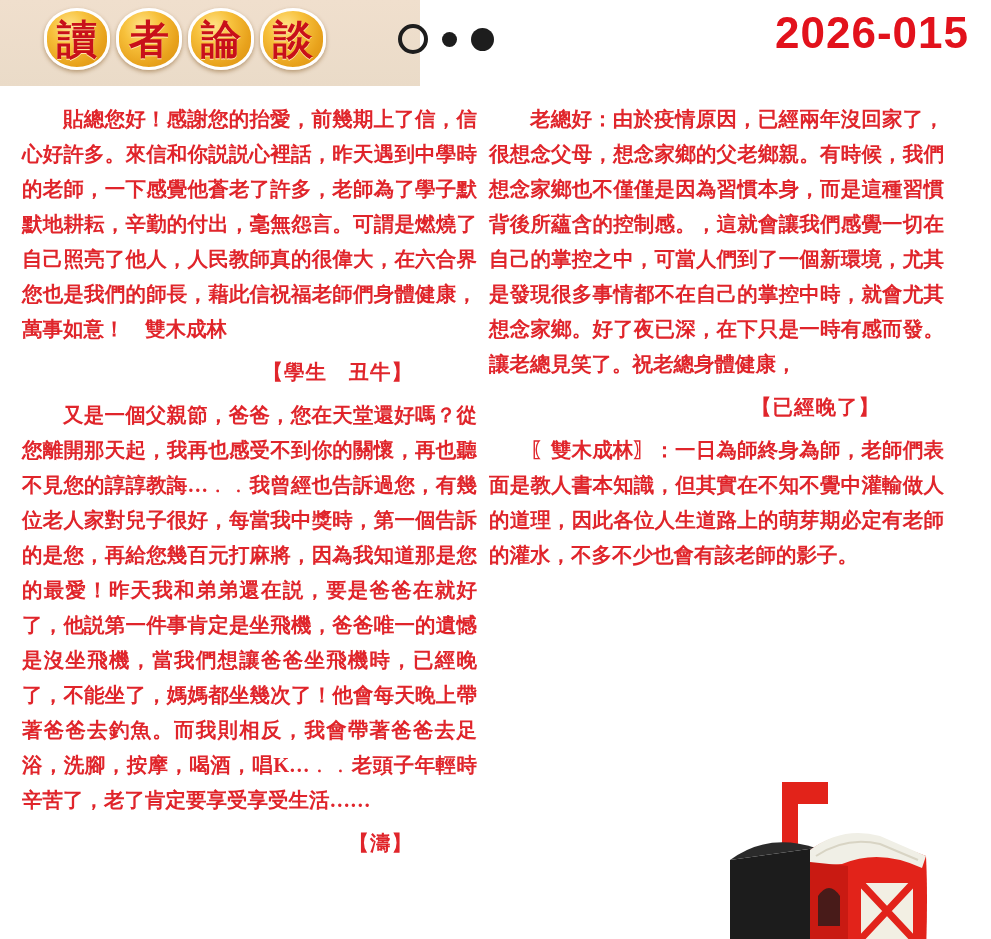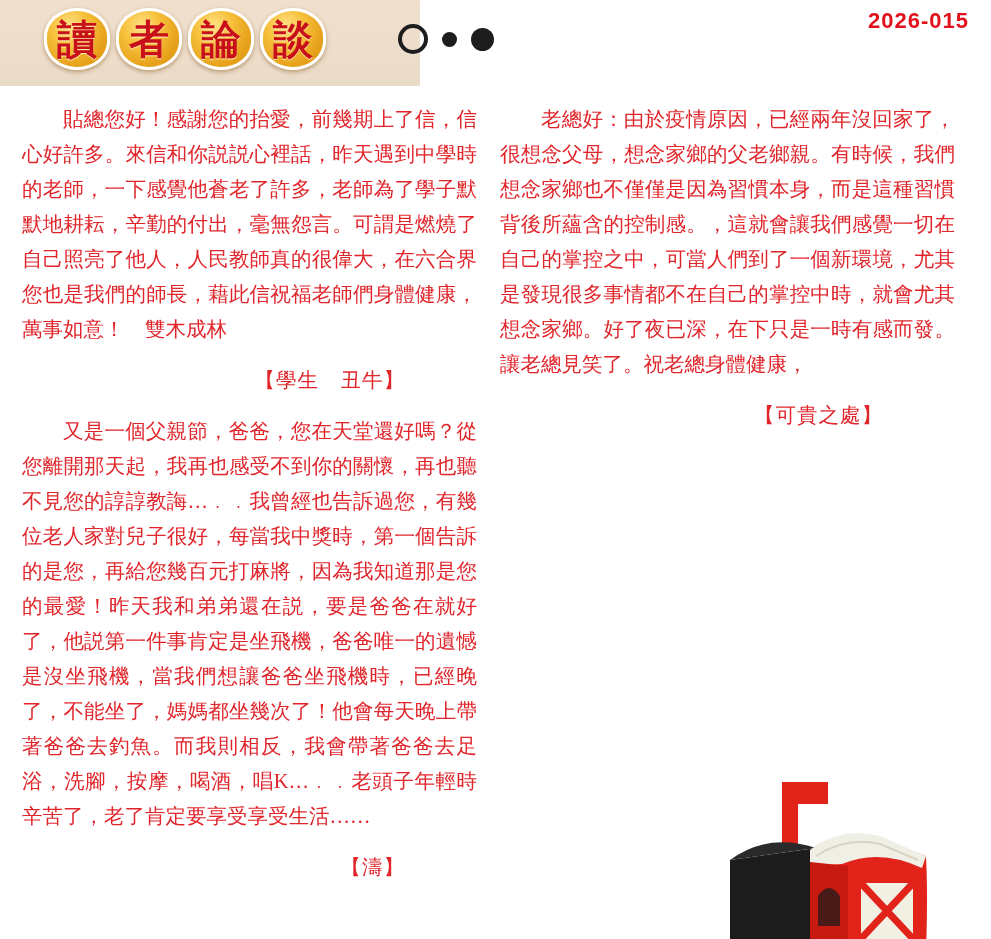--- a/index.html
+++ b/index.html
@@ -81,59 +81,60 @@
   }
   .dot-big {
     width: 23px; height: 23px;
     border-radius: 50%;
     background: #1d1d1d;
   }
   .issue {
     position: absolute;
     right: 22px; top: 8px;
     font-family: "Liberation Sans", sans-serif;
-    font-size: 22px;
+    font-size: 44px;
     font-weight: bold;
     color: #e2121c;
     letter-spacing: 1px;
   }
 
   
   .page {
     position: absolute;
     left: 0; top: 86px;
     width: 991px;
     height: 853px;
+    font-weight: bold;
   }
   .col {
     position: absolute;
     top: 16px;
     width: 455px;
     color: #e0252b;
     font-size: 20.5px;
     line-height: 35px;
     text-align: justify;
     font-family: "Liberation Serif", "DejaVu Serif", serif;
   }
   .col-left { left: 22px; }
-  .col-right { left: 500px; }
+  .col-right { left: 489px; }
 
   .divider {
     position: absolute;
     left: 492px;
     top: 10px;
     width: 1px;
     height: 830px;
     background: transparent;
   }
 
   .para { margin: 0 0 0 0; text-indent: 2em; }
   .sign {
     text-align: right;
-    margin: 16px;
+    margin: 8px;
     padding-right: 22px;
     letter-spacing: 1px;
   }
   .sign-center-right {
     text-align: right;
     padding-right: 56px;
   }
 
   
   .mailbox {
@@ -176,21 +177,22 @@
 
   <div class="col col-left">
     <p class="para">貼總您好！感謝您的抬愛，前幾期上了信，信心好許多。來信和你説説心裡話，昨天遇到中學時的老師，一下感覺他蒼老了許多，老師為了學子默默地耕耘，辛勤的付出，毫無怨言。可謂是燃燒了自己照亮了他人，人民教師真的很偉大，在六合界您也是我們的師長，藉此信祝福老師們身體健康，萬事如意！　雙木成林</p>
     <p class="para sign sign-center-right">【學生　丑牛】</p>
     <p class="para">又是一個父親節，爸爸，您在天堂還好嗎？從您離開那天起，我再也感受不到你的關懷，再也聽不見您的諄諄教誨…﹒﹒我曾經也告訴過您，有幾位老人家對兒子很好，每當我中獎時，第一個告訴的是您，再給您幾百元打麻將，因為我知道那是您的最愛！昨天我和弟弟還在説，要是爸爸在就好了，他説第一件事肯定是坐飛機，爸爸唯一的遺憾是沒坐飛機，當我們想讓爸爸坐飛機時，已經晚了，不能坐了，媽媽都坐幾次了！他會每天晚上帶著爸爸去釣魚。而我則相反，我會帶著爸爸去足浴，洗腳，按摩，喝酒，唱K…﹒﹒老頭子年輕時辛苦了，老了肯定要享受享受生活……</p>
     <p class="para sign sign-center-right">【濤】</p>
   </div>
 
   <div class="col col-right">
     <p class="para">老總好：由於疫情原因，已經兩年沒回家了，很想念父母，想念家鄉的父老鄉親。有時候，我們想念家鄉也不僅僅是因為習慣本身，而是這種習慣背後所蘊含的控制感。，這就會讓我們感覺一切在自己的掌控之中，可當人們到了一個新環境，尤其是發現很多事情都不在自己的掌控中時，就會尤其想念家鄉。好了夜已深，在下只是一時有感而發。讓老總見笑了。祝老總身體健康，</p>
-    <p class="para sign sign-center-right">【可貴之處】</p>
+    <p class="para sign sign-center-right">【已經晚了】</p>
+    <p class="para">〖雙木成林〗：一日為師終身為師，老師們表面是教人書本知識，但其實在不知不覺中灌輸做人的道理，因此各位人生道路上的萌芽期必定有老師的灌水，不多不少也會有該老師的影子。</p>
   </div>
 
   <svg class="mailbox" viewBox="0 0 250 249">
 
     <rect x="92" y="6" width="16" height="64" fill="#e2231a"></rect>
     <rect x="92" y="6" width="46" height="22" fill="#e2231a"></rect>
 
     <path d="M40 84 L40 184 L126 196 L126 72 Z" fill="#1c1c1c"></path>
     <path d="M40 84 Q78 56 126 72 L126 72 L40 84 Z" fill="#2a2a2a"></path>
 

